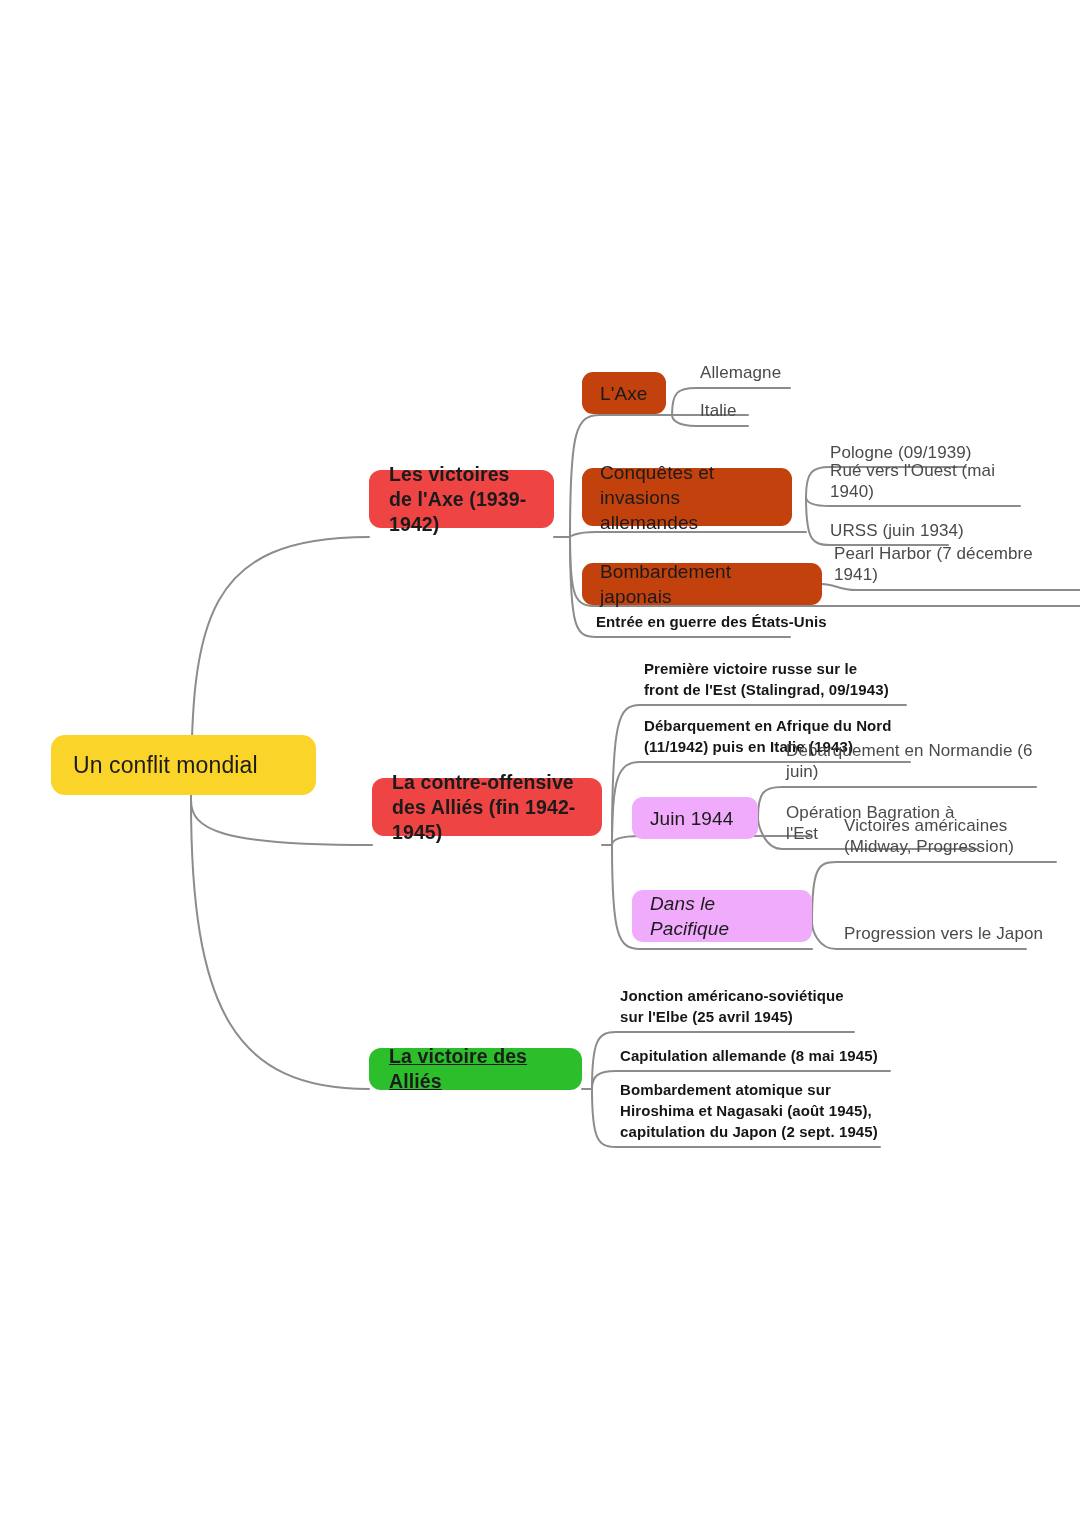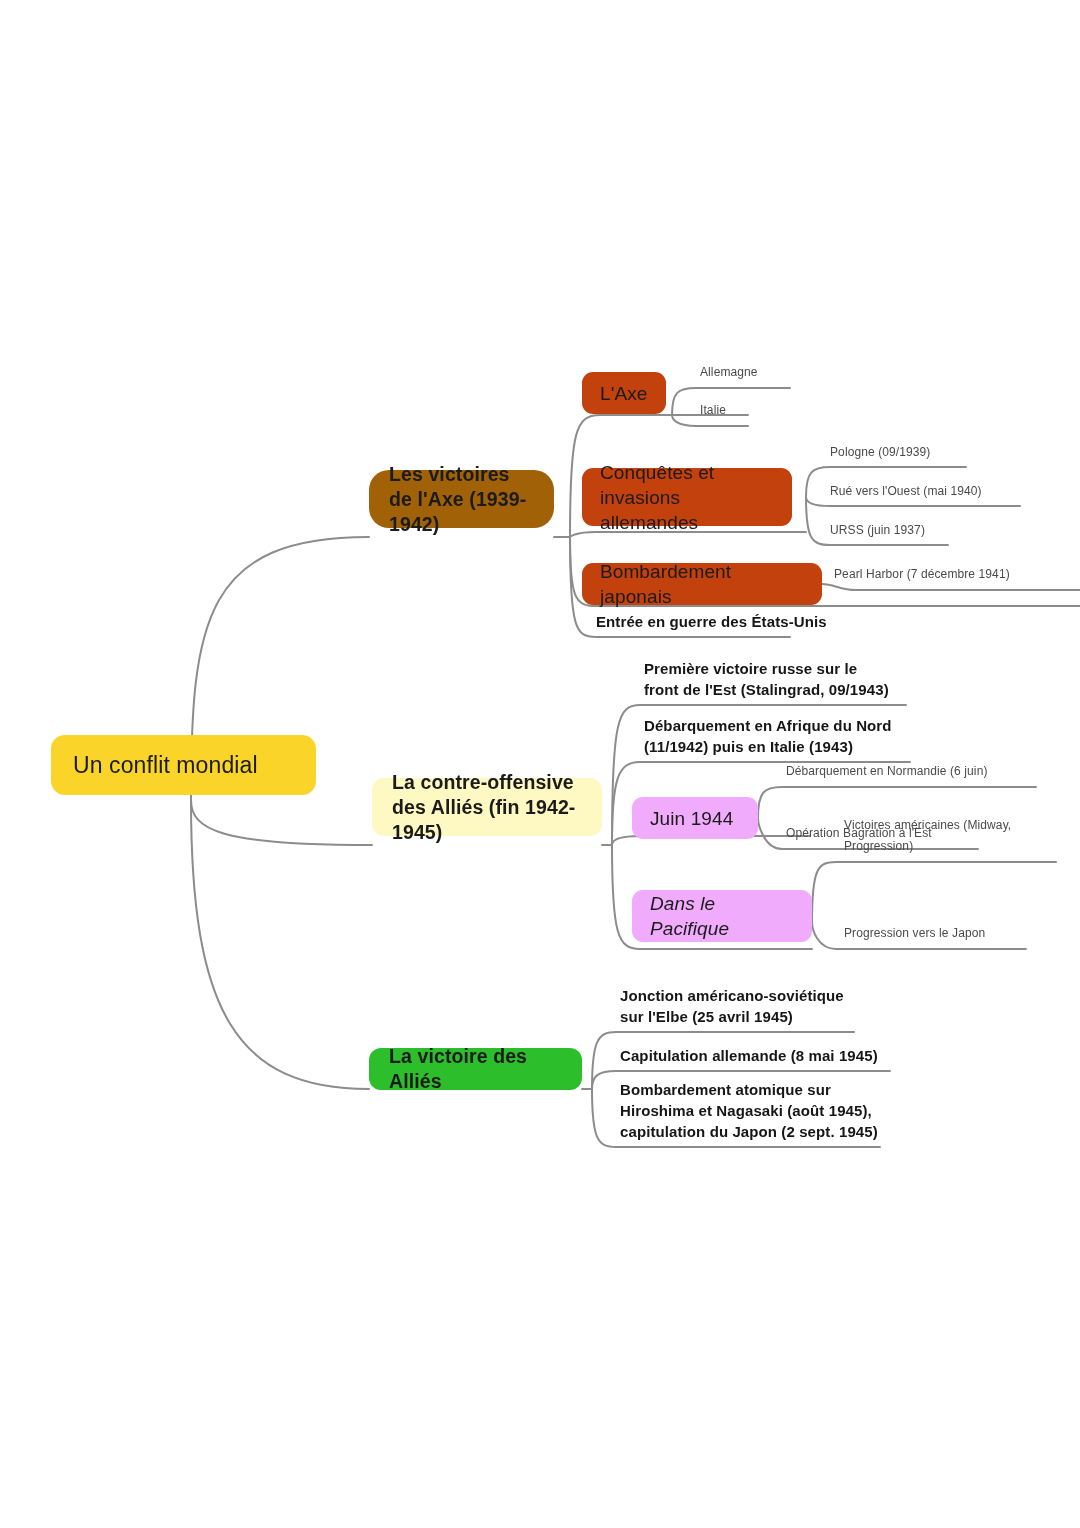--- a/index.html
+++ b/index.html
@@ -57,43 +57,43 @@
     letter-spacing: .1px;
   }
 
   .node-l1 {
     padding: 0 20px;
     font-size: 19.5px;
     font-weight: 700;
     line-height: 25px;
     letter-spacing: .1px;
   }
-  .node-l1.red    { background: #a16207; border-radius: 20px; }
-  .node-l1.orange { background: #fef9c3; }
-  .node-l1.green  { background: #2DBE2C; }
+  .node-l1.red    { background: #ef4444; }
+  .node-l1.orange { background: #ef4444; }
+  .node-l1.green  { background: #2DBE2C; text-decoration: underline; }
 
   .node-l2 {
     padding: 0 18px;
     font-size: 19px;
     font-weight: 400;
     line-height: 25px;
     letter-spacing: .1px;
     border-radius: 11px;
   }
   .node-l2.salmon { background: #c2410c; }
   .node-l2.amber  { background: #f0abfc; }
 
   
   .leaf {
     position: absolute;
     box-sizing: border-box;
     display: flex;
     align-items: flex-end;
     color: #4a4a4a;
-    font-size: 12px;
+    font-size: 17px;
     line-height: 21px;
     letter-spacing: .1px;
     font-weight: 400;
     padding: 0 0 5px 10px;
   }
   .leaf.bold {
     color: #161616;
     font-weight: 700;
     font-size: 15px;
     line-height: 21px;
@@ -167,21 +167,21 @@
     <span class="node-label">Conquêtes et invasions allemandes</span>
   </div>
 
   <div class="leaf" style="left:820px; top:440px; width:160px; height:28px;">
     <span class="leaf-label">Pologne (09/1939)</span>
   </div>
   <div class="leaf" style="left:820px; top:479px; width:215px; height:28px;">
     <span class="leaf-label">Rué vers l'Ouest (mai 1940)</span>
   </div>
   <div class="leaf" style="left:820px; top:518px; width:150px; height:28px;">
-    <span class="leaf-label">URSS (juin 1937)</span>
+    <span class="leaf-label">URSS (juin 1934)</span>
   </div>
 
   <div class="node node-l2 salmon" style="left:582px; top:563px; width:240px; height:42px;">
     <span class="node-label">Bombardement japonais</span>
   </div>
 
   <div class="leaf" style="left:824px; top:562px; width:230px; height:28px;">
     <span class="leaf-label">Pearl Harbor (7 décembre 1941)</span>
   </div>
 

